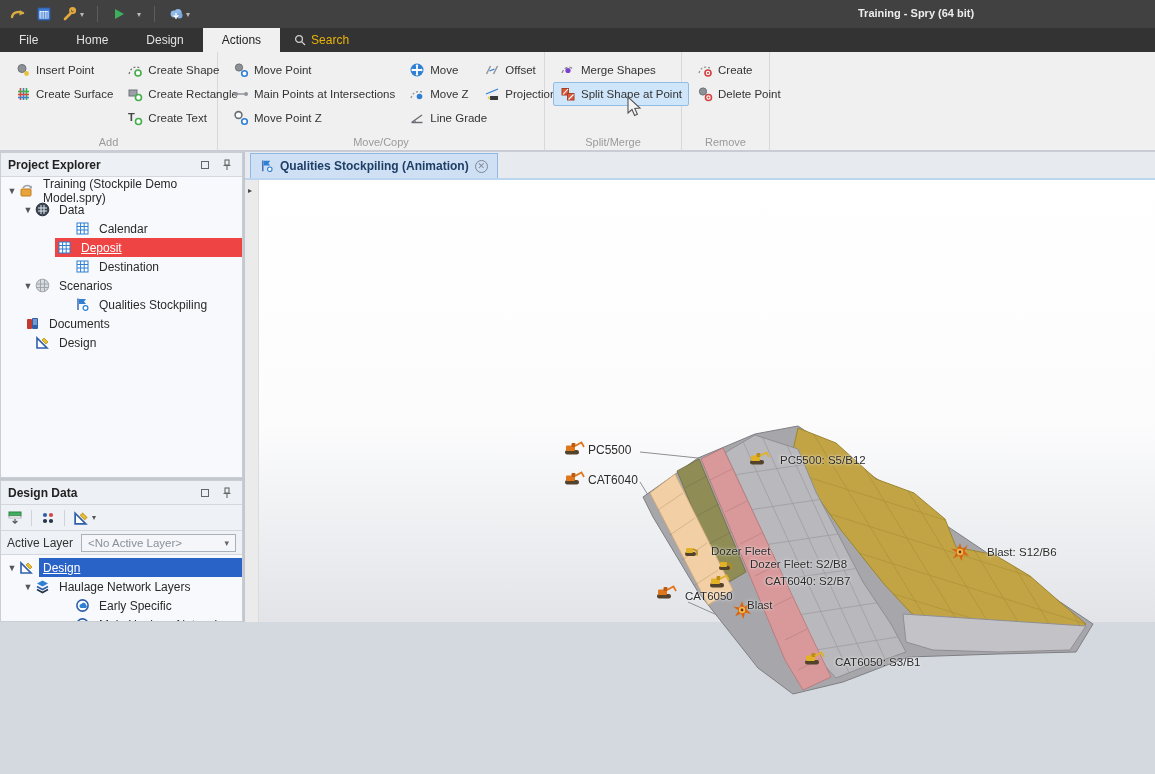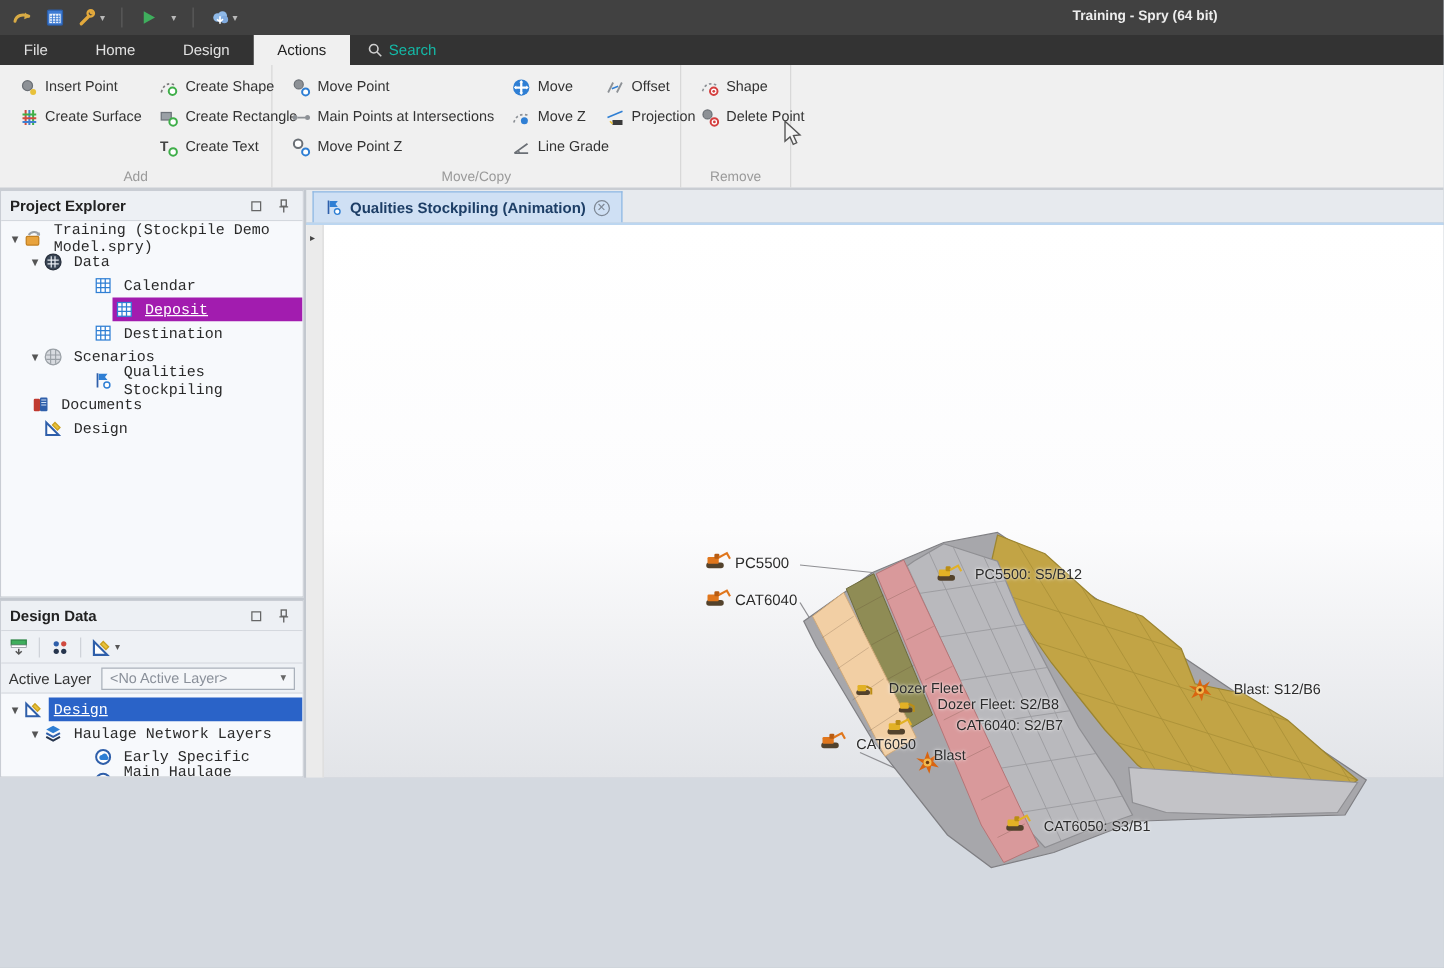--- a/index.html
+++ b/index.html
@@ -12,21 +12,21 @@
   .qa { display:flex; align-items:center; gap:6px; padding-left:8px; }
   .qa-btn { display:flex; align-items:center; gap:2px; padding:2px; }
   .qa-sep { width:1px; height:16px; background:#5c5c5c; margin:0 5px; }
   .drop-caret { color:#b9b9b9; font-size:8px; }
   .win-title { position:absolute; left:858px; top:7px; color:#ededed; font-weight:bold; font-size:11px; }
 
   
   .menubar { height:24px; background:#333333; display:flex; align-items:stretch; }
   .mtab { padding:0 19px; line-height:24px; font-size:12px; color:#e2e2e2; }
   .mtab.active { background:#f0f0f0; color:#222; }
-  .msearch { display:flex; align-items:center; gap:5px; padding:0 14px; color:#14b8a6; font-size:12px; }
+  .msearch { display:flex; align-items:center; gap:5px; padding:0 14px; color:#eab308; font-size:12px; }
 
   
   .ribbon { height:100px; background:#f0f0f0; border-bottom:2px solid #c9cdd3; display:flex; position:relative; }
   .rgroup { position:relative; border-right:1px solid #d8d8d8; padding:6px 6px 16px 8px; }
   .rgroup-label { position:absolute; bottom:2px; left:0; right:0; text-align:center; color:#9a9a9a; font-size:11px; }
   .rcols { display:flex; }
   .rcol { display:flex; flex-direction:column; }
   .rbtn { display:flex; align-items:center; gap:5px; height:24px; padding:0 6px; font-size:11.5px; color:#333; border:1px solid transparent; border-radius:2px; white-space:nowrap; }
   .rbtn.hovered { background:#cfe6fa; border-color:#8fbde6; }
   .g-add { width:218px; } .g-move { width:327px; } .g-split { width:137px; } .g-remove { width:88px; }
@@ -41,24 +41,24 @@
   .panel-hd .ttl { font-weight:bold; font-size:12px; color:#222; flex:1; }
   .hd-ic { width:16px; height:14px; display:flex; align-items:center; justify-content:center; margin-left:6px; }
   .sq { width:8px; height:8px; border:1px solid #666; }
   .proj-panel { height:478px; }
   .dd-panel { height:142px; margin-top:2px; }
 
   .tree { flex:1; overflow:hidden; padding-top:4px; background:#f7f9fc; }
   .trow { display:flex; align-items:center; height:19px; font-size:12px; color:#2a2a2a; }
   .caret { width:10px; text-align:center; color:#555; font-size:9px; flex:0 0 10px; }
   .ticon { width:15px; height:15px; flex:0 0 15px; margin:0 5px 0 2px; }
-  .tlabel { padding:1px 4px;font-family:Liberation Mono, monospace; }
+  .tlabel { padding:1px 4px; }
   .sel-fill { flex:1; background:#2a63c8; color:#fff; height:19px; display:flex; align-items:center; }
   .sel-fill .tlabel { color:#fff; text-decoration:underline; }
-  .row-sel-icon { background:#a21caf; flex:1; display:flex; align-items:center; height:19px;margin-left:35px; }
+  .row-sel-icon { background:#ef4444; flex:1; display:flex; align-items:center; height:19px; }
   .ind1 { padding-left:6px; } .ind2 { padding-left:22px; } .ind3 { padding-left:72px; }
 
   
   .dd-tools { height:26px; background:#eef1f5; border-bottom:1px solid #d4d8de; display:flex; align-items:center; padding:0 6px; gap:8px; }
   .dd-sep { width:1px; height:16px; background:#cfd3d9; }
   .al-row { height:24px; background:#eef1f5; border-bottom:1px solid #d4d8de; display:flex; align-items:center; padding:0 6px; gap:8px; font-size:12px; color:#333; }
   .al-combo { flex:1; height:18px; border:1px solid #aab1bb; background:#f4f6f9; color:#8a909a; font-size:11.5px; display:flex; align-items:center; padding:0 6px; }
   .al-combo .cv { flex:1; }
   .al-combo .ca { color:#666; font-size:9px; }
 
@@ -255,31 +255,53 @@
               <rect x="6" y="10" width="8" height="4" fill="#3a3a3a"></rect>
               <path d="M4 11 l2 2" stroke="#e8c13a" stroke-width="1.4"></path>
             </svg>
           <span>Projection</span>
         </div>
       </div>
     </div>
     <div class="rgroup-label">Move/Copy</div>
   </div>
 
+  <div class="rgroup g-split">
+    <div class="rcols">
+        <div class="rcol">
+      <div class="rbtn">
+        <svg class="ricon" viewBox="0 0 16 16">
+              <path d="M2 11 C5 4 10 4 13.5 7.5" fill="none" stroke="#8d9196" stroke-width="1.3" stroke-dasharray="3 2"></path>
+              <circle cx="8" cy="8.5" r="2.6" fill="#7a3fd0"></circle>
+            </svg>
+        <span>Merge Shapes</span>
+      </div>
+      <div class="rbtn hovered">
+        <svg class="ricon" viewBox="0 0 16 16">
+              <rect x="2" y="2.5" width="6.5" height="6.5" fill="#d9593a" stroke="#a83e22"></rect>
+              <rect x="7.5" y="7.5" width="6.5" height="6.5" fill="#d9593a" stroke="#a83e22"></rect>
+              <path d="M3 8.5 L8 3 M8.5 13.5 L13.5 8.5" stroke="#fff" stroke-width="1.1"></path>
+            </svg>
+        <span>Split Shape at Point</span>
+      </div>
+    </div>
+      </div>
+    <div class="rgroup-label">Split/Merge</div>
+  </div>
 
   <div class="rgroup g-remove">
     <div class="rcols">
         <div class="rcol">
       <div class="rbtn">
         <svg class="ricon" viewBox="0 0 16 16">
               <path d="M2 11 C4 5 8 4 13 6" fill="none" stroke="#8d9196" stroke-width="1.3" stroke-dasharray="2 2"></path>
               <circle cx="11" cy="11" r="3" fill="#fff" stroke="#d43f3f" stroke-width="1.6"></circle>
               <circle cx="11" cy="11" r="1.1" fill="#d43f3f"></circle>
             </svg>
-        <span>Shape</span>
+        <span>Create</span>
       </div>
       <div class="rbtn">
         <svg class="ricon" viewBox="0 0 16 16">
               <circle cx="6" cy="5.5" r="3.6" fill="#8d9196" stroke="#6a6f75"></circle>
               <circle cx="11.5" cy="11.5" r="3" fill="#fff" stroke="#d43f3f" stroke-width="1.6"></circle>
               <circle cx="11.5" cy="11.5" r="1.1" fill="#d43f3f"></circle>
             </svg>
         <span>Delete Point</span>
       </div>
     </div>

